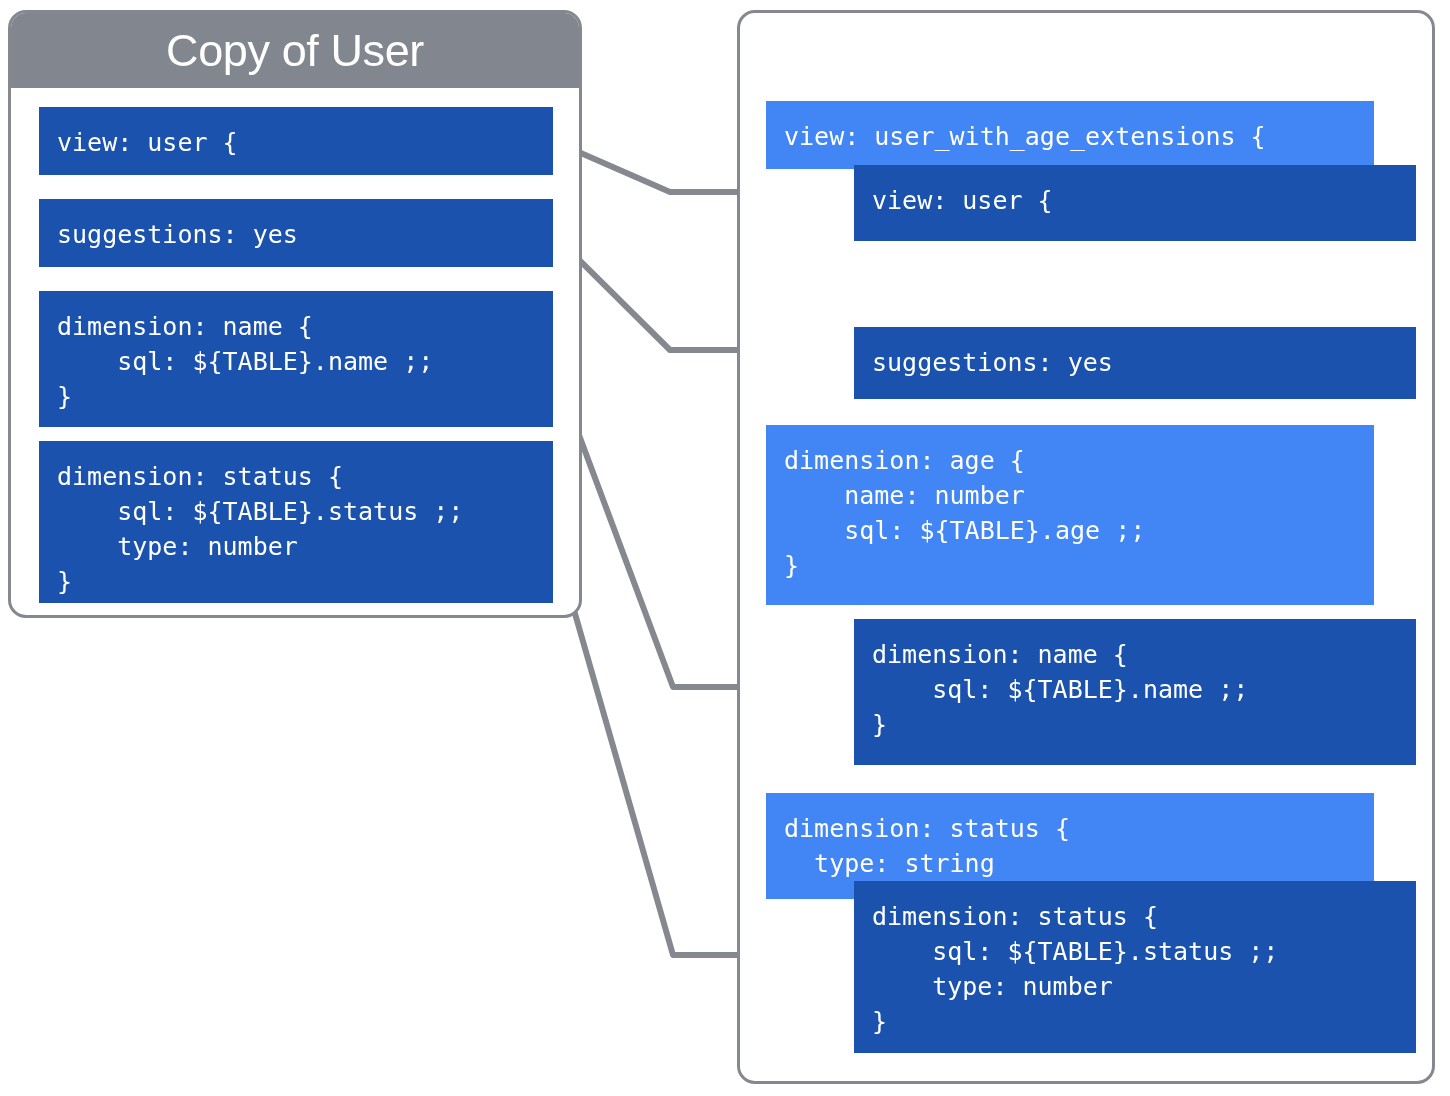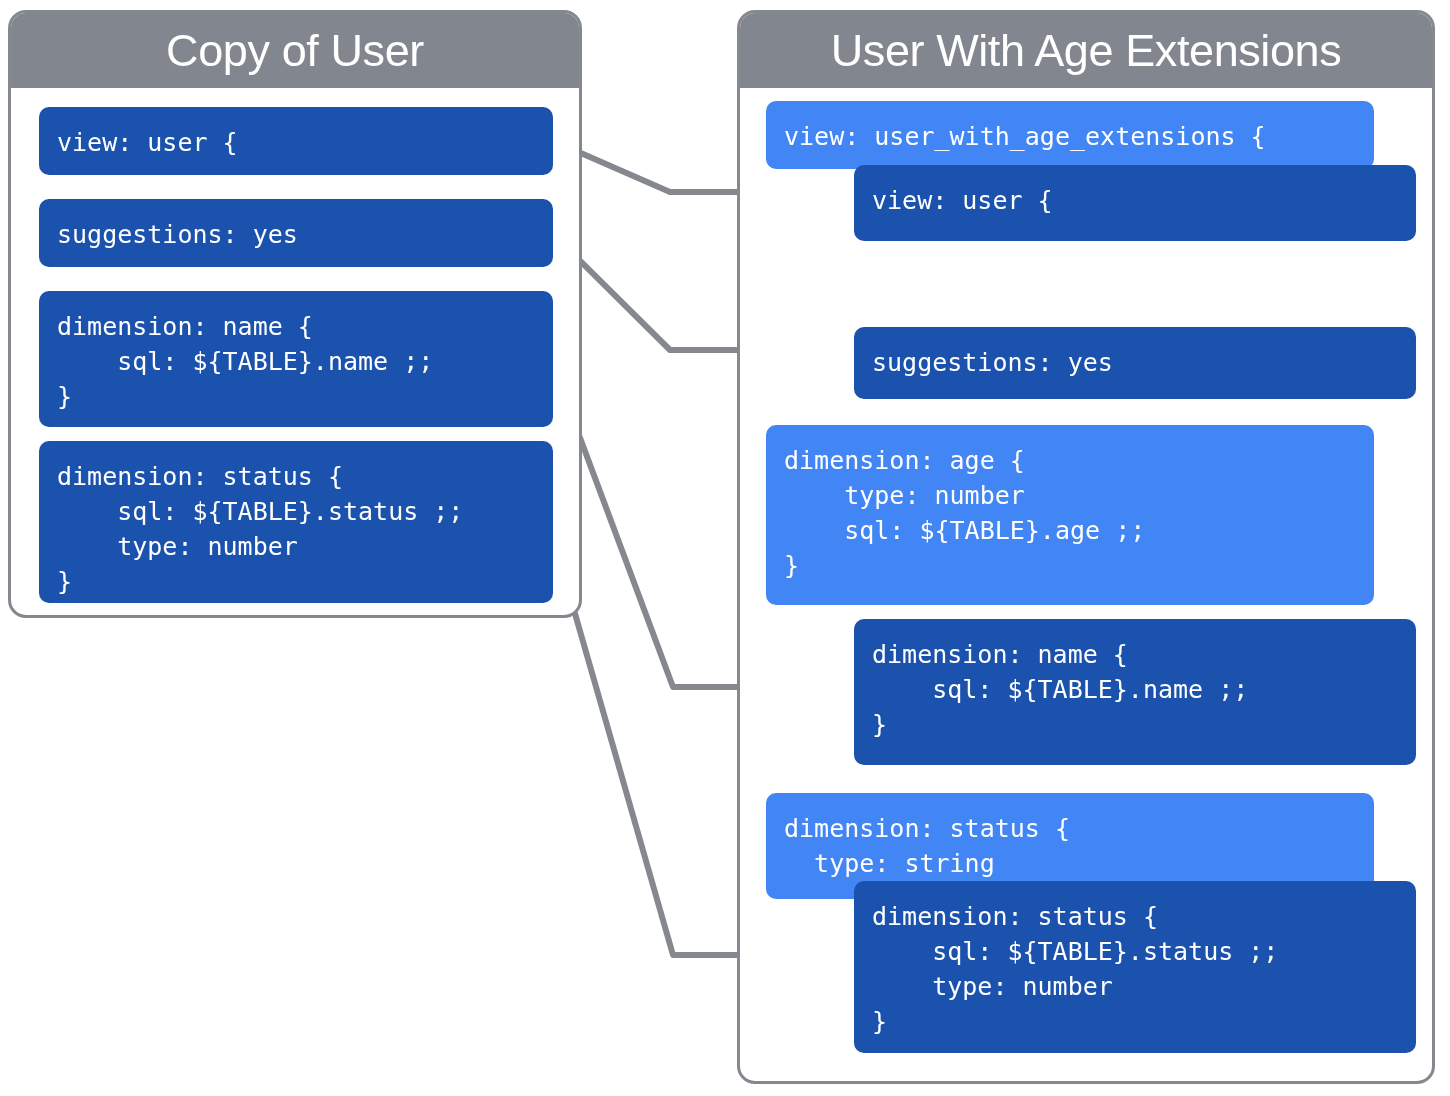--- a/index.html
+++ b/index.html
@@ -42,21 +42,21 @@
     font-size: 45px;
     font-weight: 400;
     letter-spacing: -0.4px;
     white-space: nowrap;
   }
 
   
   .block {
     position: absolute;
     box-sizing: border-box;
-    border-radius: 10px;
+    border-radius: 0;
     color: #ffffff;
     font-family: "DejaVu Sans Mono", "Liberation Mono", monospace;
     font-size: 25px;
     line-height: 35px;
     white-space: pre;
     padding: 18px 16px 18px 18px;
     overflow: hidden;
   }
   .block.dark  { background: #1a52ad; }
   .block.light { background: #4285f4; }
@@ -105,33 +105,30 @@
     sql: ${TABLE}.name ;;
 }</div>
 
     <div class="block dark" style="left:28px; top:428px; width:514px; height:162px;">dimension: status {
     sql: ${TABLE}.status ;;
     type: number
 }</div>
   </div>
 
   <div class="panel" id="right-panel" style="left:737px; top:10px; width:698px; height:1074px;">
-    <div class="panel-header">
-      <span class="panel-title">User With Age Extensions</span>
-    </div>
 
     <div class="block light" style="left:26px; top:88px; width:608px; height:68px;">view: user_with_age_extensions {</div>
 
     <div class="block dark" style="left:114px; top:152px; width:562px; height:76px;">view: user {</div>
 
 
     <div class="block dark" style="left:114px; top:314px; width:562px; height:72px;">suggestions: yes</div>
 
     <div class="block light" style="left:26px; top:412px; width:608px; height:180px;">dimension: age {
-    type: number
+    name: number
     sql: ${TABLE}.age ;;
 }</div>
 
     <div class="block dark" style="left:114px; top:606px; width:562px; height:146px;">dimension: name {
     sql: ${TABLE}.name ;;
 }</div>
 
     <div class="block light" style="left:26px; top:780px; width:608px; height:106px;">dimension: status {
   type: string</div>
 

